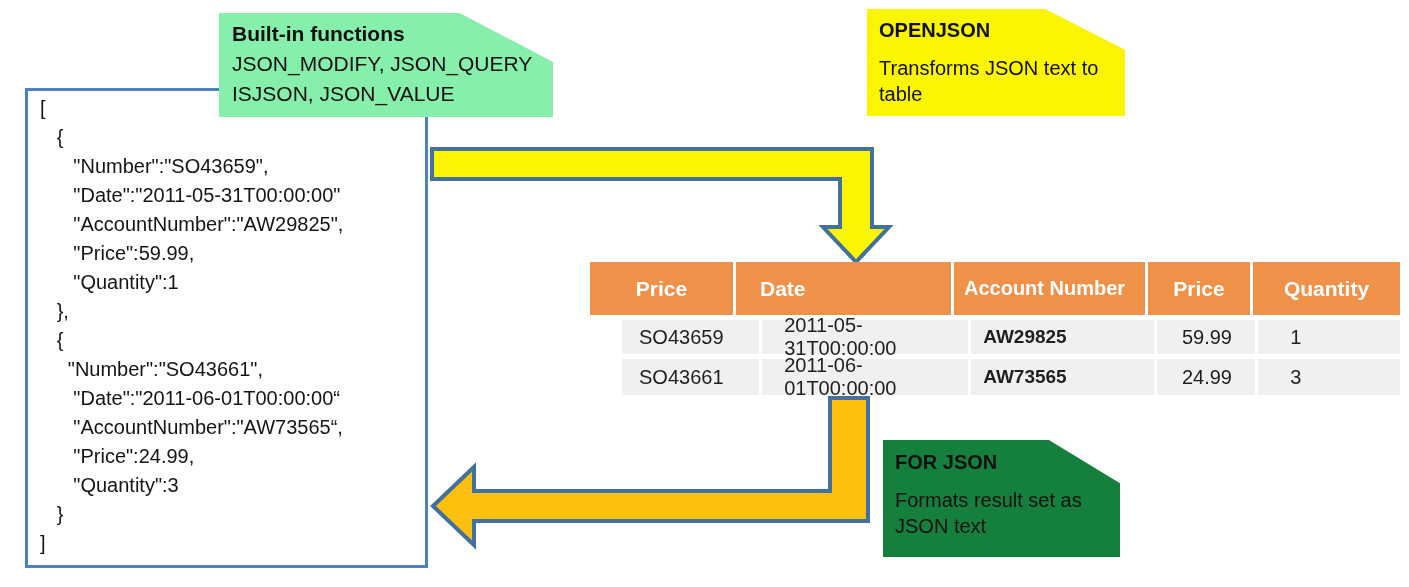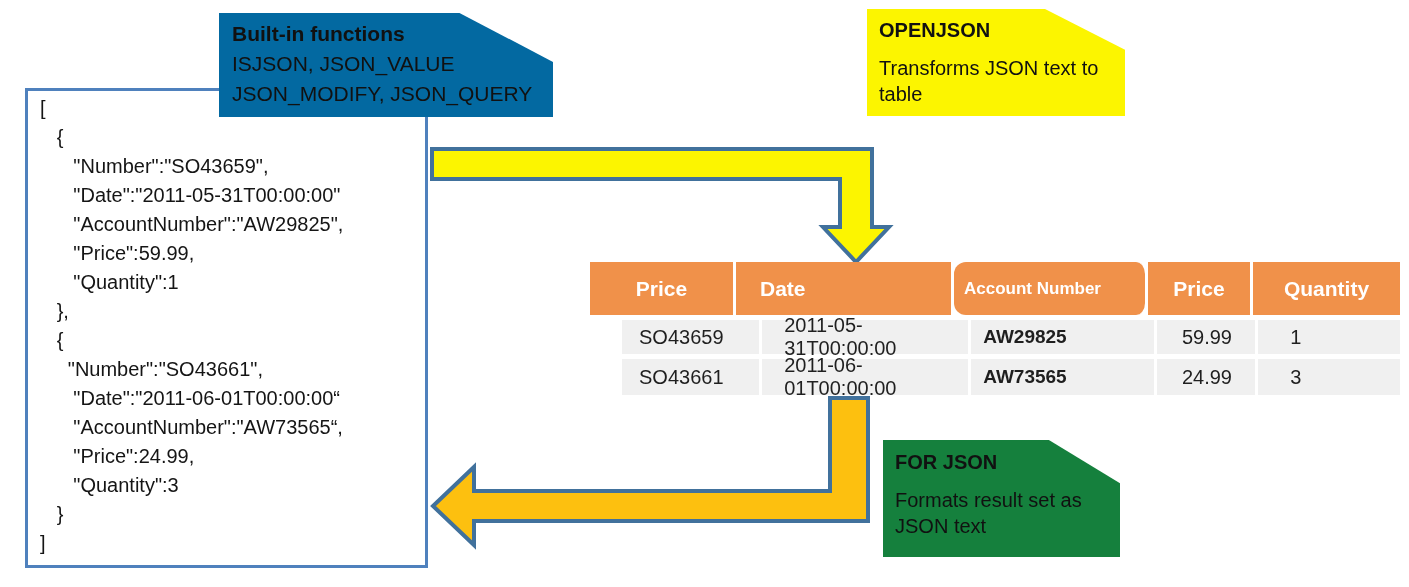--- a/index.html
+++ b/index.html
@@ -16,21 +16,21 @@
     margin:0;padding:3px 0 0 12px;
     font-family:"Liberation Sans",sans-serif;
     font-size:20px;line-height:29px;color:#151515;white-space:pre;
   }
   
   .arrows{position:absolute;left:0;top:0;width:1409px;height:587px;}
   
   .callout{position:absolute;box-sizing:border-box;color:#111;}
   .callout .title{font-weight:bold;}
   .callout-builtin{
-    left:219px;top:13px;width:334px;height:104px;background:#0369a1;
+    left:219px;top:13px;width:334px;height:104px;background:#86efac;
     clip-path:polygon(0 0,72% 0,100% 47%,100% 100%,0 100%);
     padding:6px 0 0 13px;font-size:21px;line-height:30px;
   }
   .callout-openjson{
     left:867px;top:9px;width:258px;height:107px;background:#FCF500;
     clip-path:polygon(0 0,69% 0,100% 38%,100% 100%,0 100%);
     padding:8px 0 0 12px;font-size:20px;line-height:26px;
   }
   .callout-forjson{
     left:883px;top:440px;width:237px;height:117px;background:#15803d;
@@ -53,21 +53,21 @@
     display:flex;align-items:center;
   }
   .t-data2{height:36px;}
   .cell{box-sizing:border-box;border-right:3px solid #ffffff;}
   .cell:last-child{border-right:none;}
   .col0{width:146px;justify-content:center;}
   .col1{width:218px;padding-left:24px;}
   .col2{width:194px;padding-left:10px;}
   .col3{width:105px;justify-content:center;}
   .col4{width:147px;justify-content:center;}
-  .t-head .col2{font-size:17px;border-radius:12px;}
+  .t-head .col2{font-size:20px;}
   .t-data .col0{justify-content:flex-start;padding-left:17px;}
   .t-data .col1{padding-left:22px;}
   .t-data .col2{padding-left:12px;font-size:19px;font-weight:bold;}
   .t-data .col3{justify-content:flex-start;padding-left:25px;}
   .t-data .col4{justify-content:flex-start;padding-left:32px;}
 </style>
 </head>
 <body>
 
 <div class="canvas">
@@ -91,22 +91,22 @@
 ]</pre>
   </div>
 
   <svg class="arrows" viewBox="0 0 1409 587" xmlns="http://www.w3.org/2000/svg">
     <polygon points="432,149 872,149 872,227 889,227 856,262 823,227 840,227 840,179 432,179" fill="#FCF500" stroke="#41719C" stroke-width="4" stroke-linejoin="miter"></polygon>
     <polygon points="830,398 868,398 868,521 474,521 474,545 433,506 474,467 474,491 830,491" fill="#FDC00F" stroke="#41719C" stroke-width="4" stroke-linejoin="miter"></polygon>
   </svg>
 
   <div class="callout callout-builtin">
     <div class="title">Built-in functions</div>
+    <div>JSON_MODIFY, JSON_QUERY</div>
     <div>ISJSON, JSON_VALUE</div>
-    <div>JSON_MODIFY, JSON_QUERY</div>
   </div>
 
   <div class="callout callout-openjson">
     <span class="title">OPENJSON</span>
     <span class="body">Transforms JSON text to table</span>
   </div>
 
   <div class="callout callout-forjson">
     <span class="title">FOR JSON</span>
     <span class="body">Formats result set as JSON text</span>

